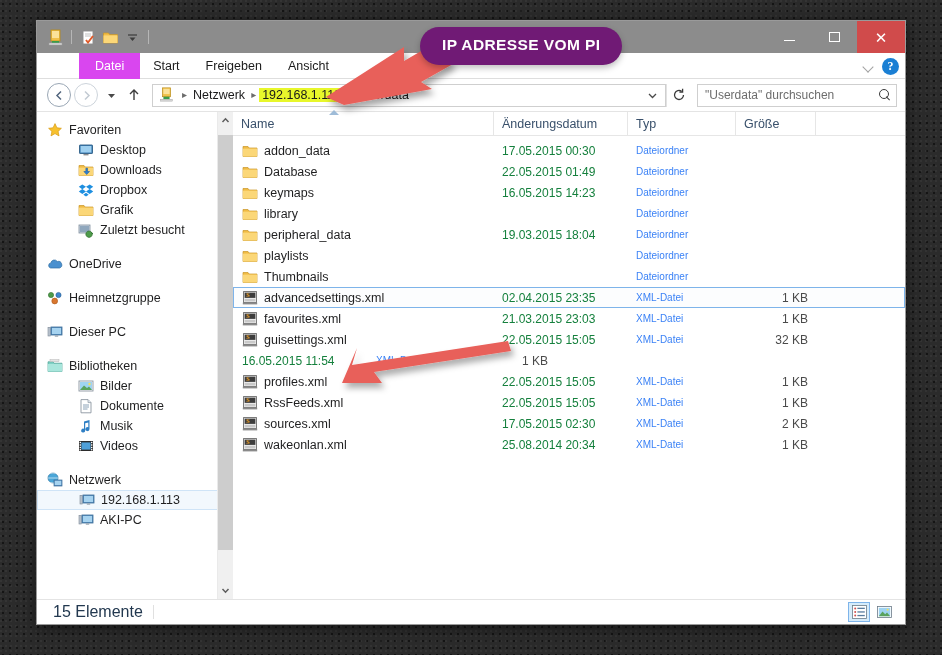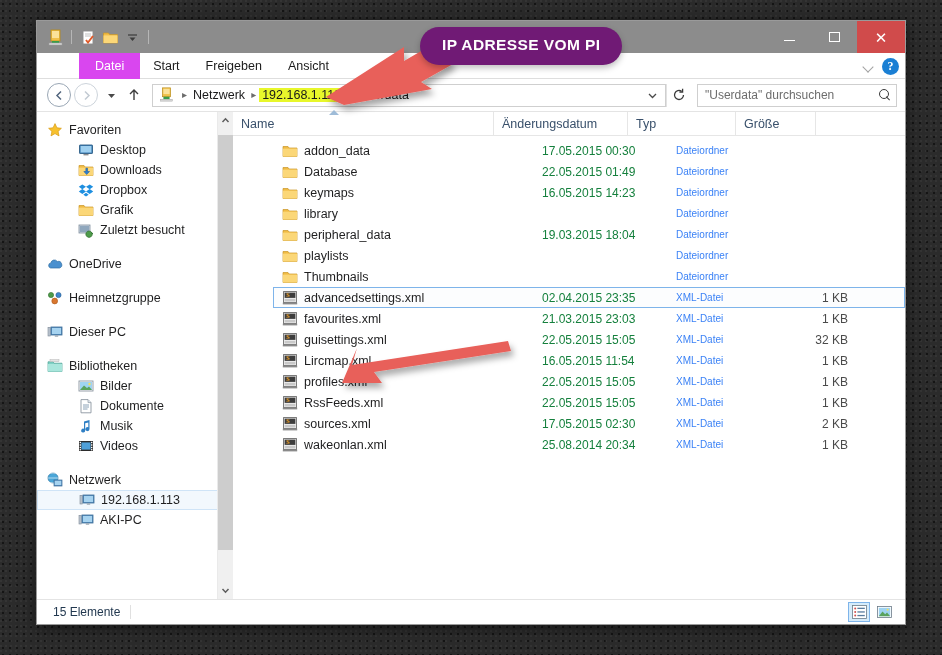--- a/index.html
+++ b/index.html
@@ -222,21 +222,21 @@
   .col-name { width: 260px; }
   .col-date { width: 134px; }
   .col-type { width: 108px; }
   .col-size { width: 80px; }
   .sortmark {
     position: absolute; left: 96px; top: -2px;
     width: 0; height: 0;
     border-left: 5px solid transparent; border-right: 5px solid transparent;
     border-bottom: 5px solid #9fbcd8;
   }
-  .rows { flex: 1 1 auto; overflow: hidden; padding-top: 4px; margin-left: 40px; }
+  .rows { flex: 1 1 auto; overflow: hidden; padding-top: 4px; }
   .row {
     height: 21px; display: flex; align-items: center;
     font-size: 12.5px; color: #1f1f20;
     border: 1px solid transparent;
   }
   .row.selected {
     border: 1px solid #7eb4ea; background: #fcfdfe;
   }
   .cell { padding-left: 8px; display: flex; align-items: center; gap: 6px; white-space: nowrap; overflow: hidden; }
   .c-name { width: 260px; }
@@ -244,21 +244,21 @@
   .c-type { width: 108px; color: #3b82f6; font-size: 10px; }
   .c-size { width: 80px; color: #4a4a4a; font-size: 12px; justify-content: flex-end; padding-right: 8px; padding-left: 0;}
 
   
   .statusbar {
     height: 25px; flex: none;
     border-top: 1px solid #e4e4e4;
     background: #ffffff;
     display: flex; align-items: center;
     padding: 0 6px 0 16px;
-    font-size: 12px; color: #22384f;
+    font-size: 16px; color: #22384f;
     position: relative;
   }
   .status-sep { width:1px; height: 14px; background: #e0e0e0; margin-left: 10px;}
   .viewbtns {
     position: absolute; right: 10px; top: 2px;
     display: flex; gap: 3px; align-items: center;
   }
   .viewbtn {
     width: 22px; height: 20px;
     display: flex; align-items: center; justify-content: center;
@@ -852,32 +852,20 @@
               <span>22.05.2015 15:05</span>
             </div>
             <div class="cell c-type">
               <span>XML-Datei</span>
             </div>
             <div class="cell c-size">
               <span>32 KB</span>
             </div>
           </div>
           <div class="row">
-            <div class="cell c-name">
-              <span>
-                <svg width="16" height="16" viewBox="0 0 16 16">
-                  <rect x="1.6" y="1.6" width="12.8" height="11" fill="#ffffff" stroke="#6e6e6e" stroke-width="1"></rect>
-                  <rect x="2.6" y="2.6" width="10.8" height="5.3" fill="#3d3d3d"></rect>
-                  <text x="4.2" y="7.2" font-family="Liberation Serif, serif" font-size="6.4" font-weight="bold" fill="#f0a028">S</text>
-                  <rect x="2.6" y="8.6" width="10.8" height="3" fill="#c9c9c9"></rect>
-                  <rect x="0.8" y="12.6" width="14.4" height="1.8" fill="#8a8a8a"></rect>
-                </svg>
-              </span>
-              <span>Lircmap.xml</span>
-            </div>
             <div class="cell c-date">
               <span>16.05.2015 11:54</span>
             </div>
             <div class="cell c-type">
               <span>XML-Datei</span>
             </div>
             <div class="cell c-size">
               <span>1 KB</span>
             </div>
           </div>

